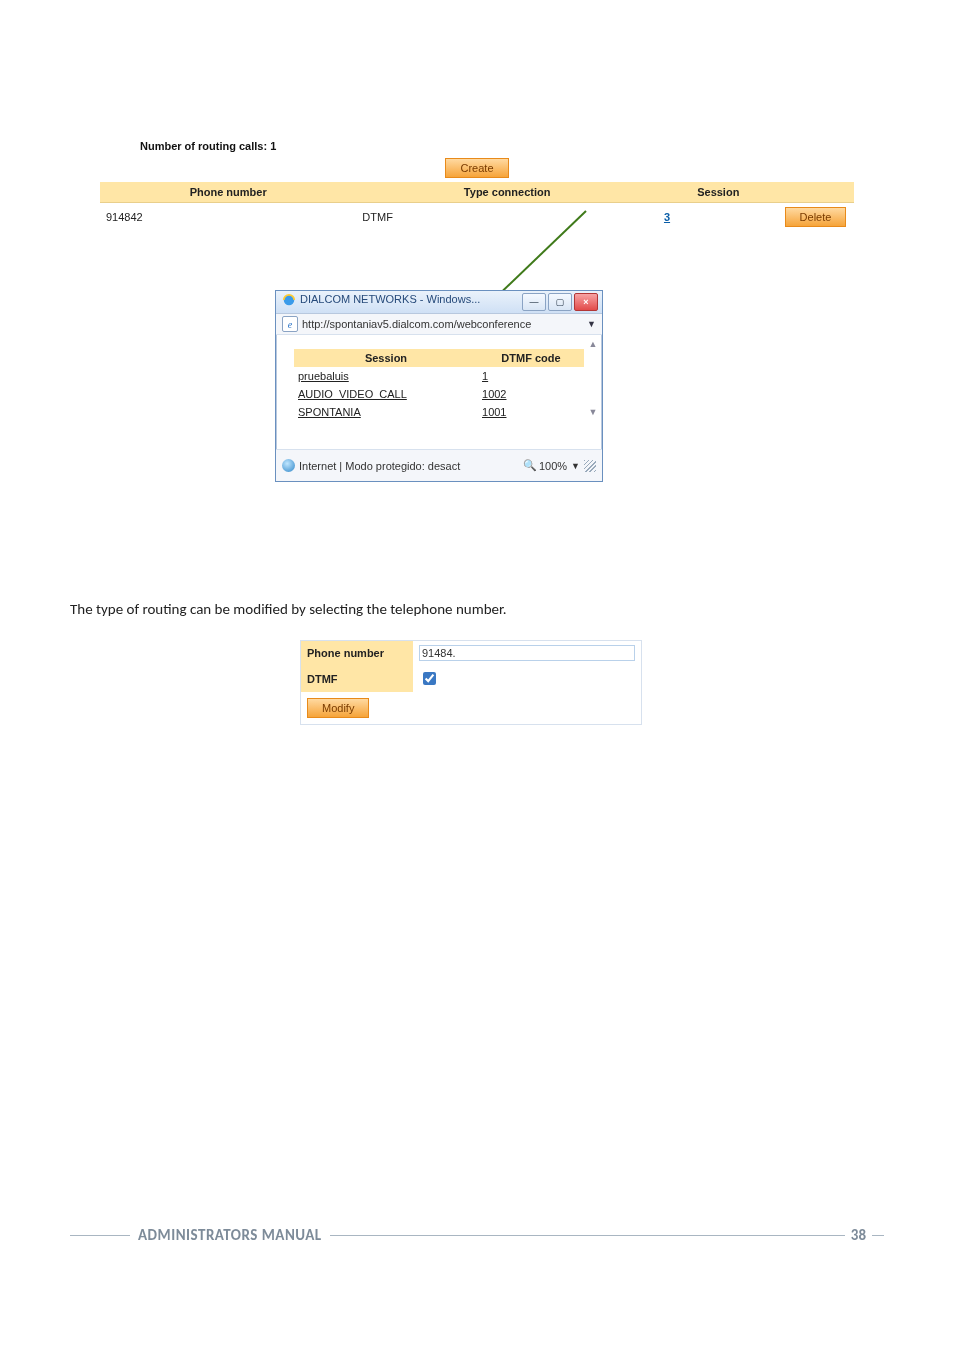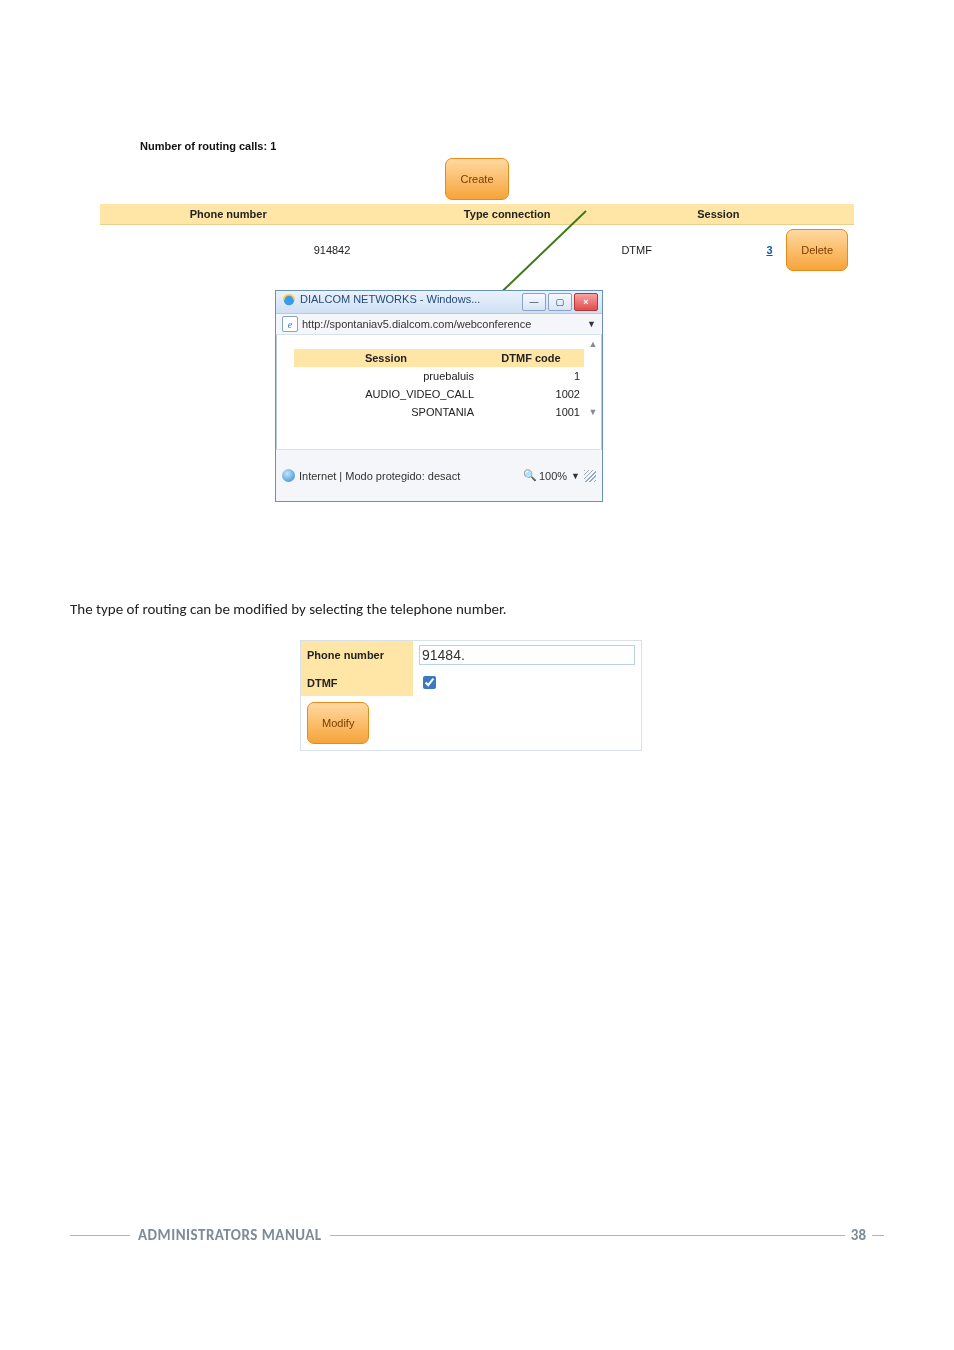--- a/index.html
+++ b/index.html
@@ -22,41 +22,41 @@
     color: #111;
     margin: 0 0 6px 40px;
   }
   .create-row {
     text-align: center;
     margin-bottom: 4px;
   }
   .btn {
     display: inline-block;
     font-size: 11px;
-    padding: 14px 14px;
+    padding: 3px 14px;
     border: 1px solid #e88a1a;
-    border-radius: 7px;
+    border-radius: 0;
     background: linear-gradient(#ffd9a0, #f6a43a);
     color: #7a3b00;
     cursor: pointer;
   }
   table.main-table {
     width: 100%;
     border-collapse: collapse;
     font-size: 11px;
   }
   table.main-table th {
     background: #ffe6a6;
     font-weight: bold;
     text-align: center;
     border-bottom: 1px solid #e9cf8c;
     padding: 4px 6px;
   }
   table.main-table td {
-    text-align: right;
+    text-align: left;
     padding: 4px 6px;
   }
   .phone-cell { text-align: left; padding-left: 0; }
   .session-link { color: #0a5ea8; font-weight: bold; text-decoration: underline; }
 
   
   .popup {
     position: absolute;
     left: 275px;
     top: 290px;
@@ -124,33 +124,34 @@
     border-collapse: collapse;
     font-size: 11px;
   }
   table.inner-table th {
     background: #ffe6a6;
     font-weight: bold;
     text-align: center;
     padding: 3px 4px;
   }
   table.inner-table td {
-    text-align: right;
+    text-align: left;
     padding: 3px 4px;
+    text-decoration: underline;
   }
   .scroll-down {
     position: absolute; right: 2px; bottom: 30px;
     width: 14px; height: 14px; font-size: 9px; color: #889;
     display: flex; align-items: center; justify-content: center;
   }
   .popup-status {
     display: flex; align-items: center;
     border-top: 1px solid #d7e1ee;
     background: #f4f6fa;
-    padding: 19px 6px;
+    padding: 9px 6px;
     font-size: 11px; color: #333;
   }
   .popup-status .globe {
     width: 13px; height: 13px; border-radius: 50%;
     background: radial-gradient(circle at 40% 35%, #bfe6ff, #2e86c8);
     margin-right: 4px;
   }
   .popup-status .flex { flex: 1; }
   .popup-status .zoom-ico { color: #3a6fae; margin-right: 2px; font-size: 11px; }
   .popup-status .dd2 { margin-left: 4px; font-size: 9px; cursor: pointer; }
@@ -181,21 +182,21 @@
     top: 640px;
     width: 340px;
     font-size: 11px;
     border: 1px solid #d7e1ee;
     background: #fff;
   }
   .modify-form table { width: 100%; border-collapse: collapse; }
   .modify-form td { padding: 4px 6px; }
   .modify-form .lbl { background: #ffe6a6; font-weight: bold; width: 100px; }
   .modify-form input[type=text] {
-    width: 100%; font-size: 14px; border: 1px solid #b9d1ea;
+    width: 100%; font-size: 11px; border: 1px solid #b9d1ea;
     padding: 1px 2px; box-sizing: border-box; color: #333;
   }
   .modify-form .modify-row { text-align: left; padding: 6px; }
   .modify-form input[type=checkbox] { accent-color: #3a78c3; }
 
   
   .footer {
     position: absolute;
     left: 70px;
     right: 70px;

